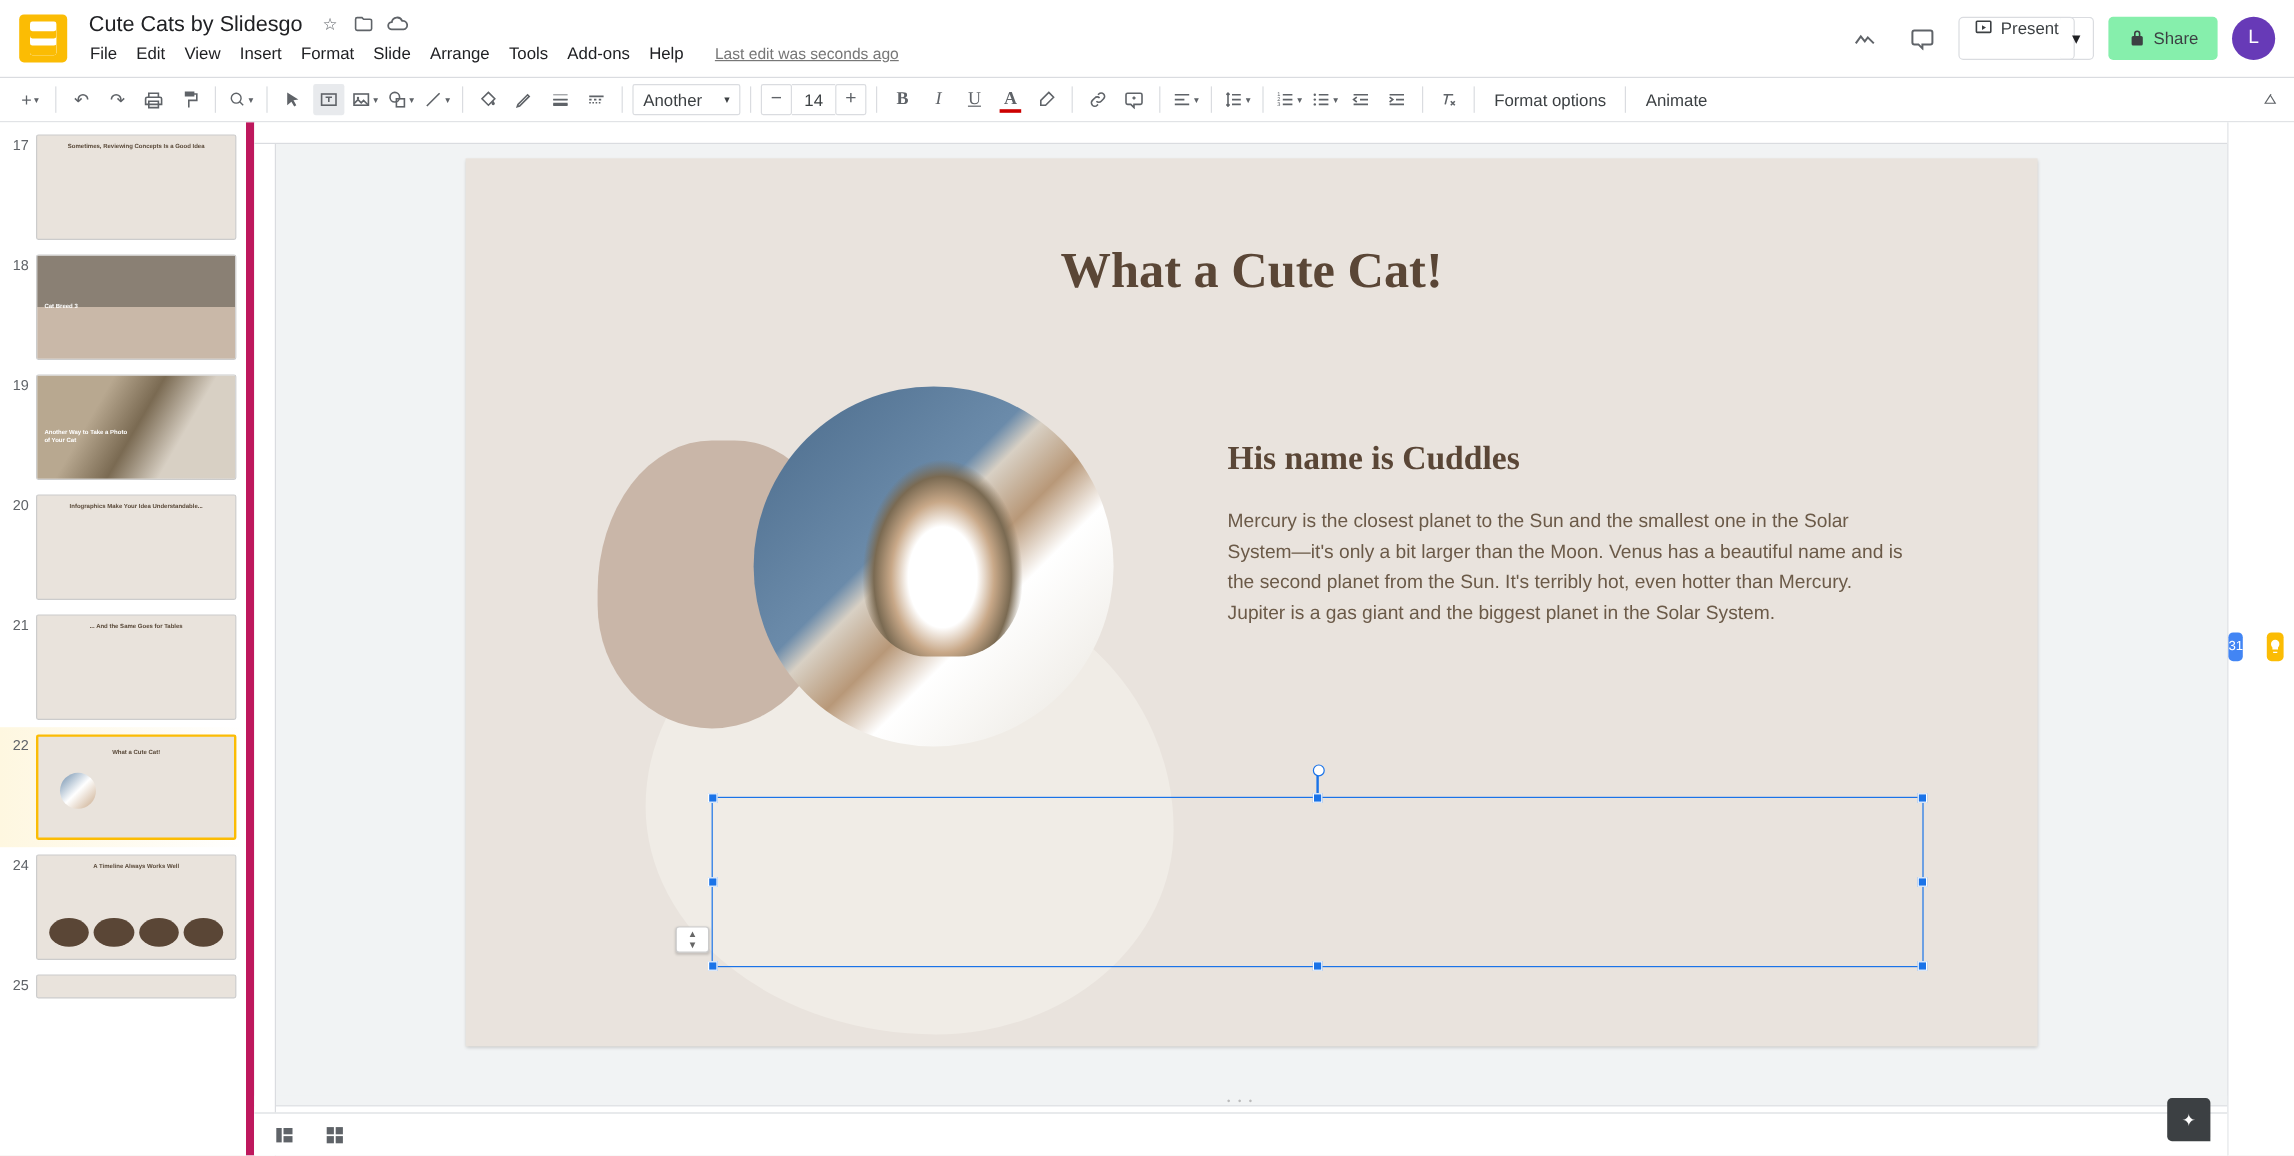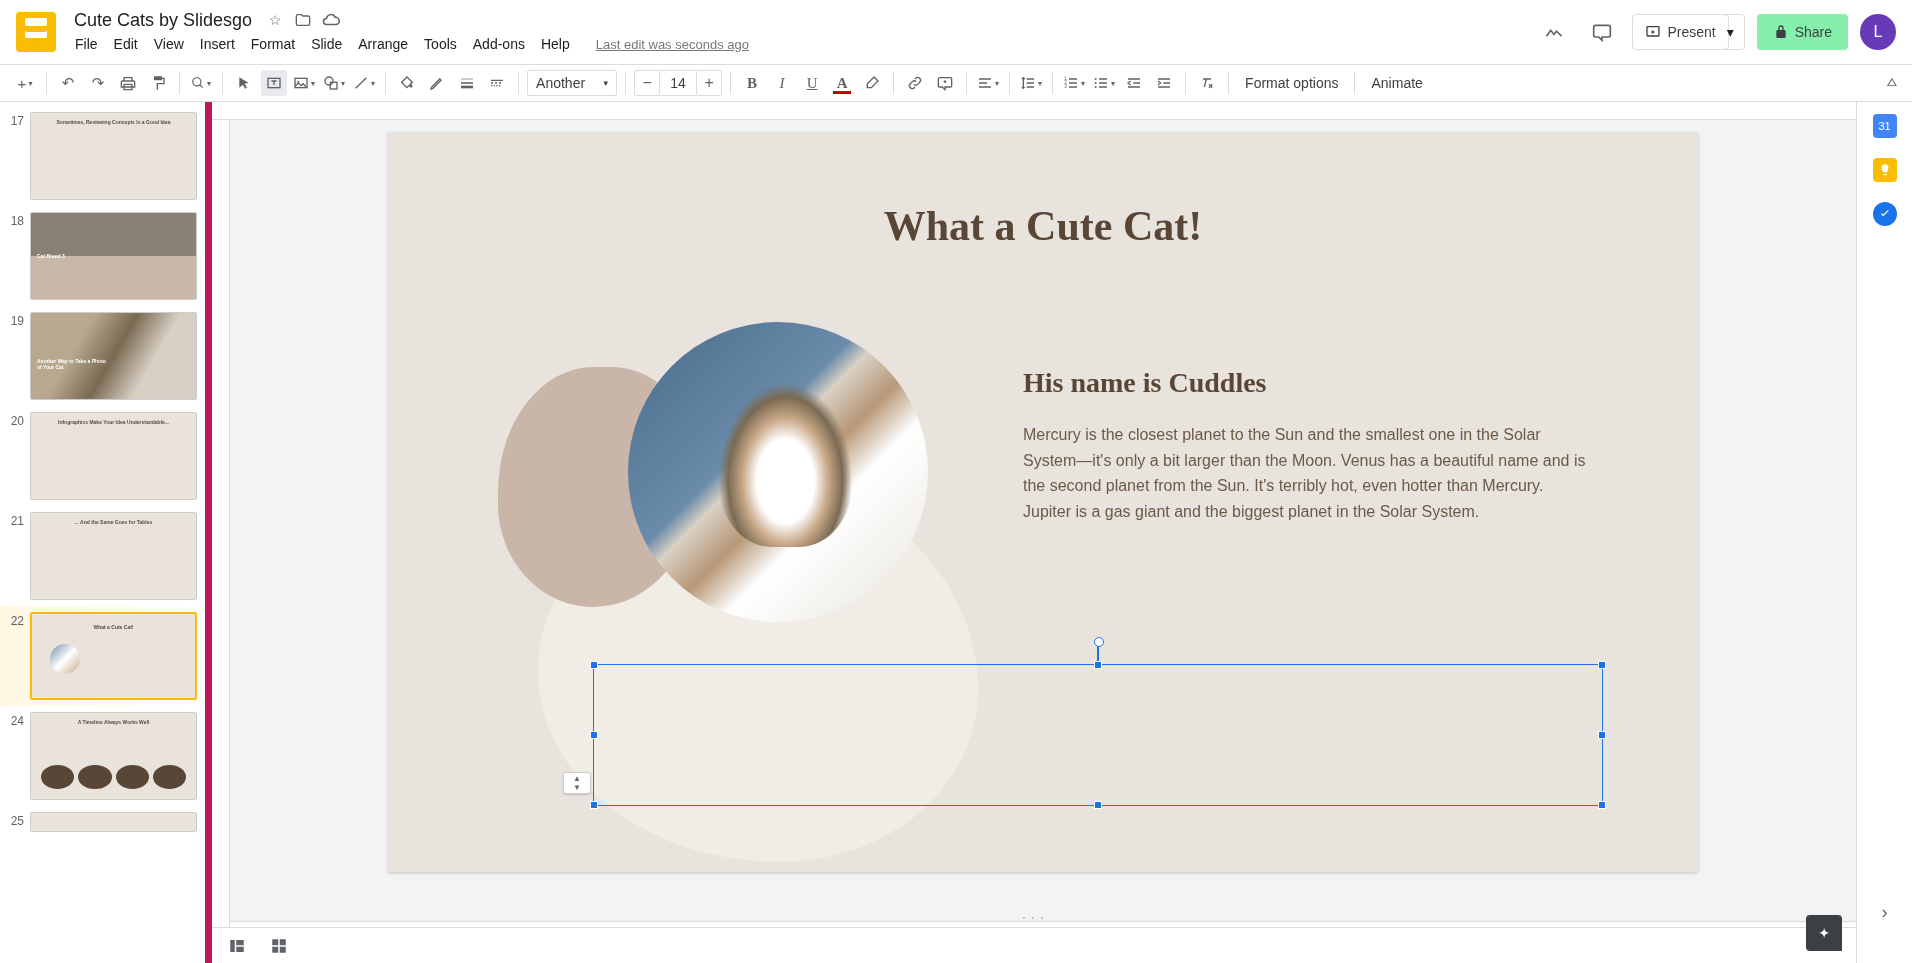--- a/index.html
+++ b/index.html
@@ -12,21 +12,21 @@
 .header-main { flex: 1; display: flex; flex-direction: column; }
 .title-row { display: flex; align-items: center; gap: 8px; height: 24px; }
 .doc-title { font-size: 18px; color: #202124; padding: 2px 6px; border-radius: 4px; }
 .title-icons { display: flex; gap: 10px; color: #5f6368; }
 .title-icons span { width: 18px; display: flex; align-items: center; justify-content: center; cursor: pointer; }
 .menu-row { display: flex; align-items: center; gap: 2px; height: 24px; font-size: 14px; color: #202124; }
 .menu-row span { padding: 4px 7px; cursor: pointer; border-radius: 4px; }
 .menu-row .last-edit { color: #777; text-decoration: underline; margin-left: 10px; font-size: 13px; }
 .header-right { display: flex; align-items: center; gap: 12px; }
 .icon-btn { width: 36px; height: 36px; display: flex; align-items: center; justify-content: center; color: #5f6368; cursor: pointer; border-radius: 4px; }
-.present-btn { display: flex; align-items: center; border: 1px solid #dadce0; border-radius: 4px; height: 36px; padding: 0 12px; gap: 6px; cursor: pointer; font-weight: 500; color: #3c4043; }
+.present-btn { display: flex; border: 1px solid #dadce0; border-radius: 4px; height: 36px; padding: 0 12px; gap: 6px; cursor: pointer; font-weight: 500; color: #3c4043; }
 .present-drop { border: 1px solid #dadce0; border-left: none; border-radius: 0 4px 4px 0; height: 36px; width: 28px; display: flex; align-items: center; justify-content: center; cursor: pointer; margin-left: -12px; }
 .share-btn { background: #86efac; color: #3c4043; border-radius: 4px; height: 36px; padding: 0 16px; display: flex; align-items: center; gap: 6px; cursor: pointer; font-weight: 500; }
 .avatar { width: 36px; height: 36px; border-radius: 50%; background: #673ab7; color: #fff; display: flex; align-items: center; justify-content: center; font-weight: 500; font-size: 16px; }
 
 
 .toolbar { height: 38px; border-top: 1px solid #dadce0; border-bottom: 1px solid #dadce0; display: flex; align-items: center; padding: 0 12px; gap: 4px; color: #5f6368; }
 .tb-btn { min-width: 26px; height: 26px; display: flex; align-items: center; justify-content: center; cursor: pointer; border-radius: 2px; font-size: 15px; padding: 0 2px; }
 .tb-btn.active { background: #e8eaed; }
 .tb-sep { width: 1px; height: 22px; background: #dadce0; margin: 0 4px; }
 .tb-drop::after { content: '▾'; font-size: 8px; margin-left: 2px; }
@@ -74,21 +74,21 @@
 .drag-anchor { position: absolute; left: 175px; top: 640px; width: 28px; height: 22px; background: #fff; border: 1px solid #ccc; border-radius: 3px; display: flex; flex-direction: column; align-items: center; justify-content: center; font-size: 8px; color: #666; box-shadow: 0 1px 2px rgba(0,0,0,0.15); }
 .drag-anchor::before { content: '▲'; } .drag-anchor::after { content: '▼'; }
 
 .splitter { height: 8px; background: #f1f3f4; display: flex; align-items: center; justify-content: center; cursor: row-resize; }
 .splitter::before { content: '• • •'; color: #bbb; font-size: 8px; letter-spacing: 2px; }
 .notes { height: 42px; background: #fff; border-top: 1px solid #dadce0; padding: 10px 16px; color: #80868b; font-size: 14px; }
 
 .footer { position: absolute; bottom: 0; left: 0; right: 0; height: 36px; background: #fff; border-top: 1px solid #dadce0; display: flex; align-items: center; padding: 0 12px; gap: 16px; color: #5f6368; }
 .footer .tb-btn { font-size: 18px; }
 
-.side-panel { width: 56px; border-left: 1px solid #dadce0; background: #fff; display: flex; flex-direction: column; align-items: center; padding-top: 12px; gap: 20px; }
+.side-panel { width: 56px; border-left: 1px solid #dadce0; background: #fff; display: flex; flex-direction: row; align-items: center; padding-top: 12px; gap: 20px; }
 .side-icon { width: 24px; height: 24px; border-radius: 4px; display: flex; align-items: center; justify-content: center; cursor: pointer; font-size: 16px; }
 .side-icon.cal { background: #4285f4; color: #fff; font-size: 11px; }
 .side-icon.keep { background: #fbbc04; color: #fff; border-radius: 4px; }
 .side-icon.tasks { background: #1a73e8; color: #fff; border-radius: 50%; }
 .side-collapse { margin-top: auto; margin-bottom: 40px; font-size: 18px; color: #5f6368; cursor: pointer; }
 
 .explore-btn { position: absolute; right: 70px; bottom: 12px; width: 36px; height: 36px; background: #3c4043; border-radius: 4px 4px 0 4px; display: flex; align-items: center; justify-content: center; color: #fff; cursor: pointer; }
 .explore-btn::before { content: '✦'; }
 
 svg { fill: currentColor; }

